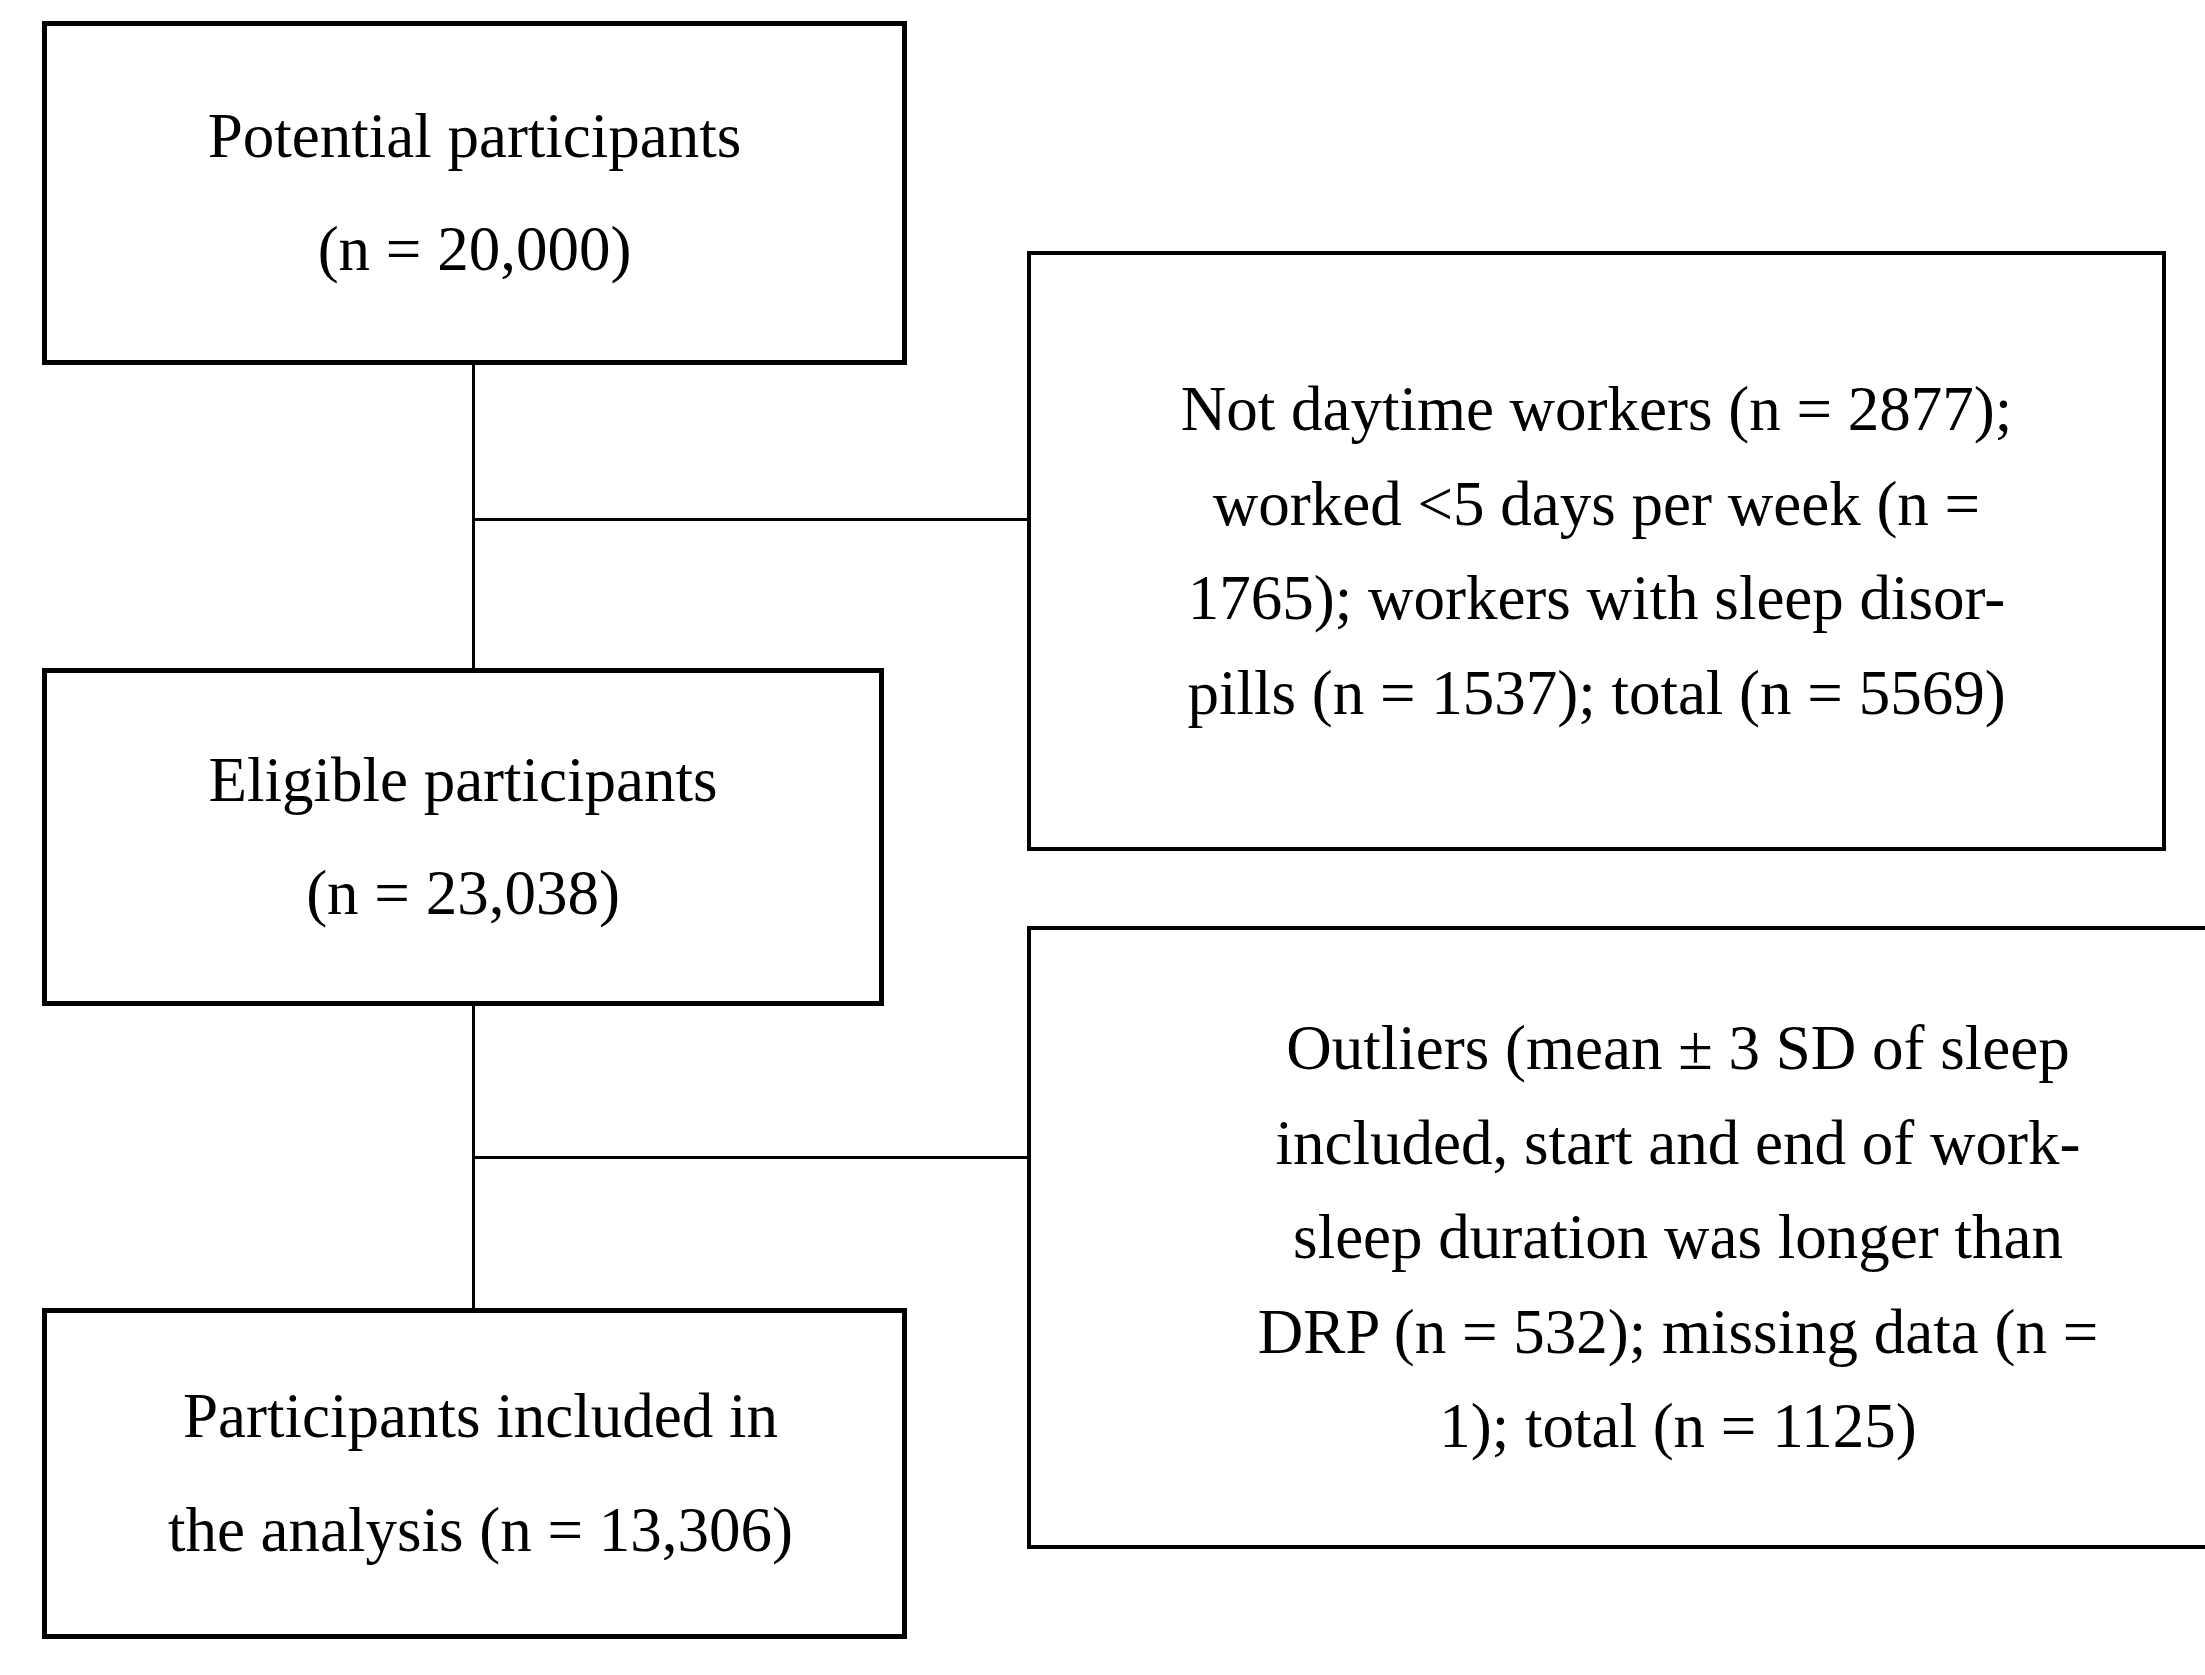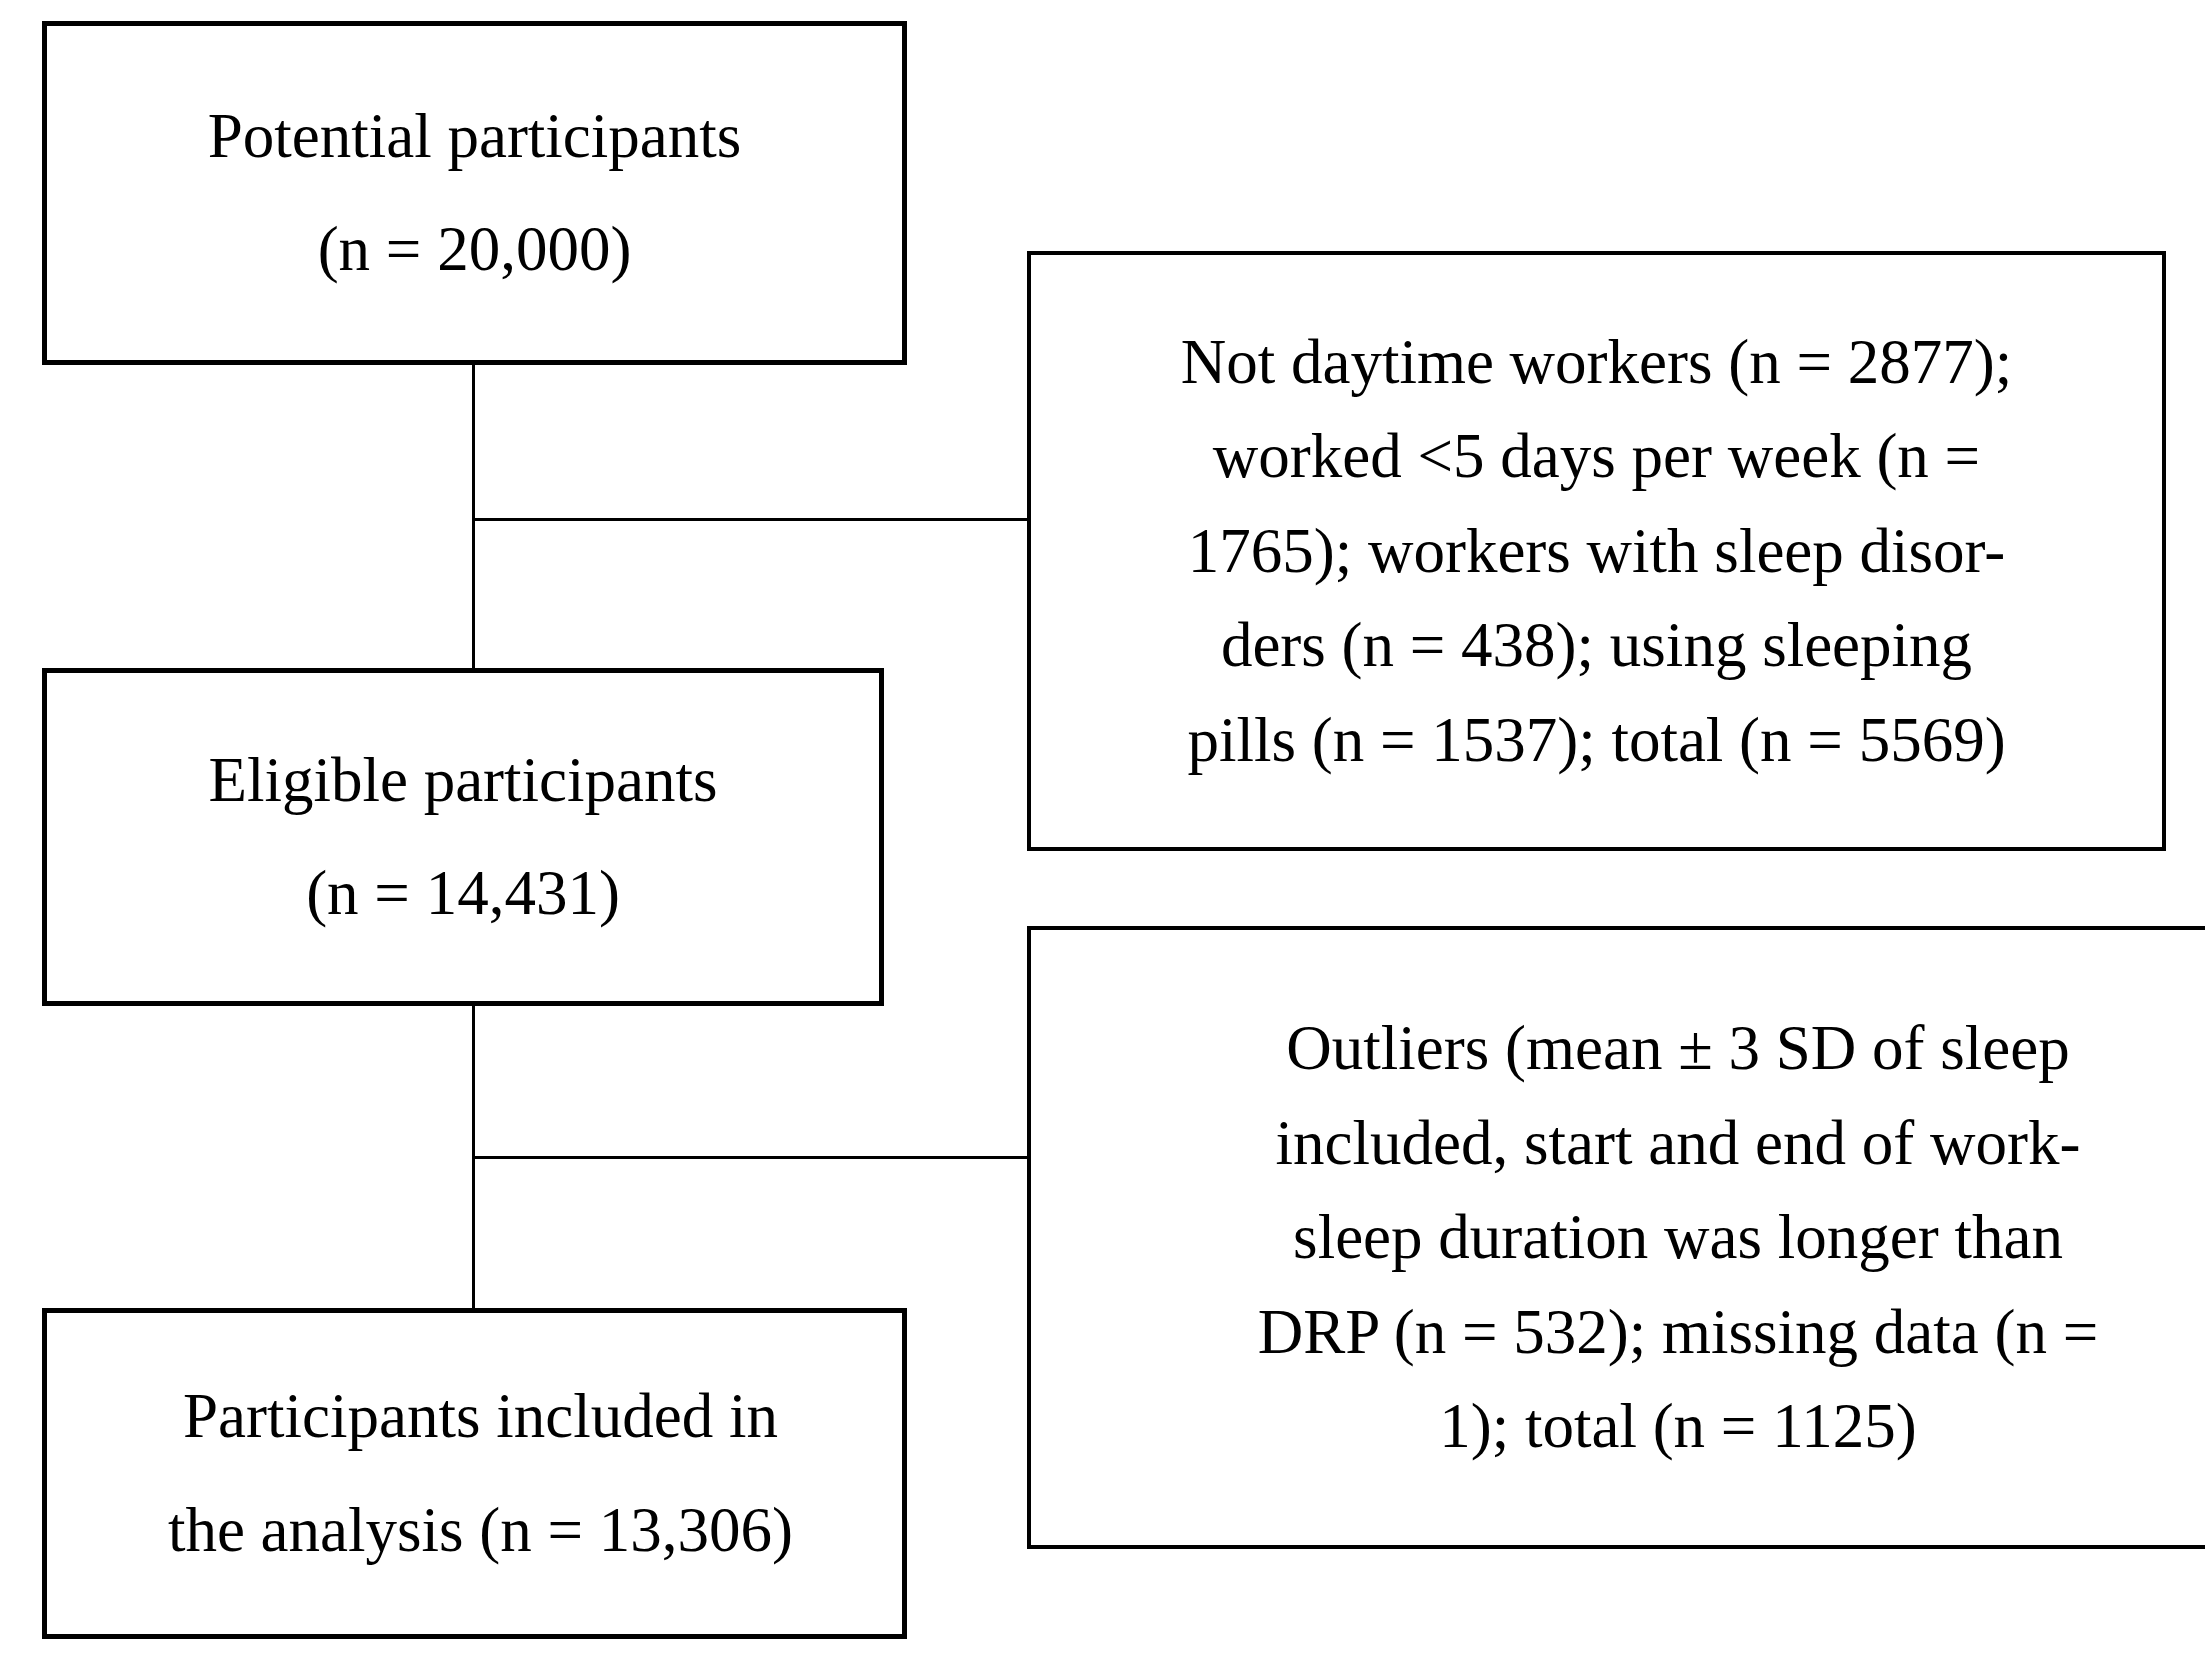--- a/index.html
+++ b/index.html
@@ -61,33 +61,32 @@
 
 <div class="diagram">
 
   <div id="box-potential" class="flow-box left">
     <div class="box-line">Potential participants</div>
     <div class="box-line">(n = 20,000)</div>
   </div>
 
   <div id="box-eligible" class="flow-box left">
     <div class="box-line">Eligible participants</div>
-    <div class="box-line">(n = 14,431)</div>
+    <div class="box-line">(n = 23,038)</div>
   </div>
 
   <div id="box-included" class="flow-box left">
     <div class="box-line">Participants included in</div>
     <div class="box-line">the analysis (n = 13,306)</div>
   </div>
 
   <div id="box-excl1" class="flow-box right">
     <div class="box-line">Not daytime workers (n = 2877);</div>
     <div class="box-line">worked &lt;5 days per week (n =</div>
     <div class="box-line">1765); workers with sleep disor-</div>
-    <div class="box-line">ders (n = 438); using sleeping</div>
     <div class="box-line">pills (n = 1537); total (n = 5569)</div>
   </div>
 
   <div id="box-excl2" class="flow-box right">
     <div class="box-line">Outliers (mean ± 3 SD of sleep</div>
     <div class="box-line">included, start and end of work-</div>
     <div class="box-line">sleep duration was longer than</div>
     <div class="box-line">DRP (n = 532); missing data (n =</div>
     <div class="box-line">1); total (n = 1125)</div>
   </div>

